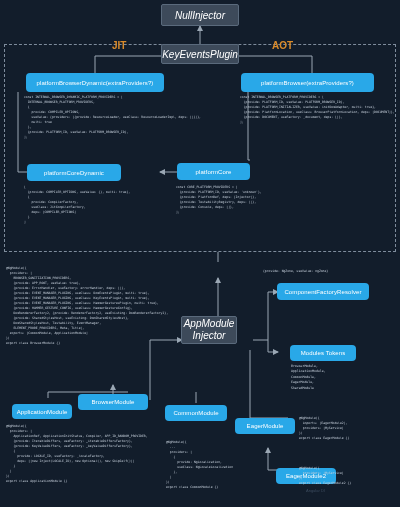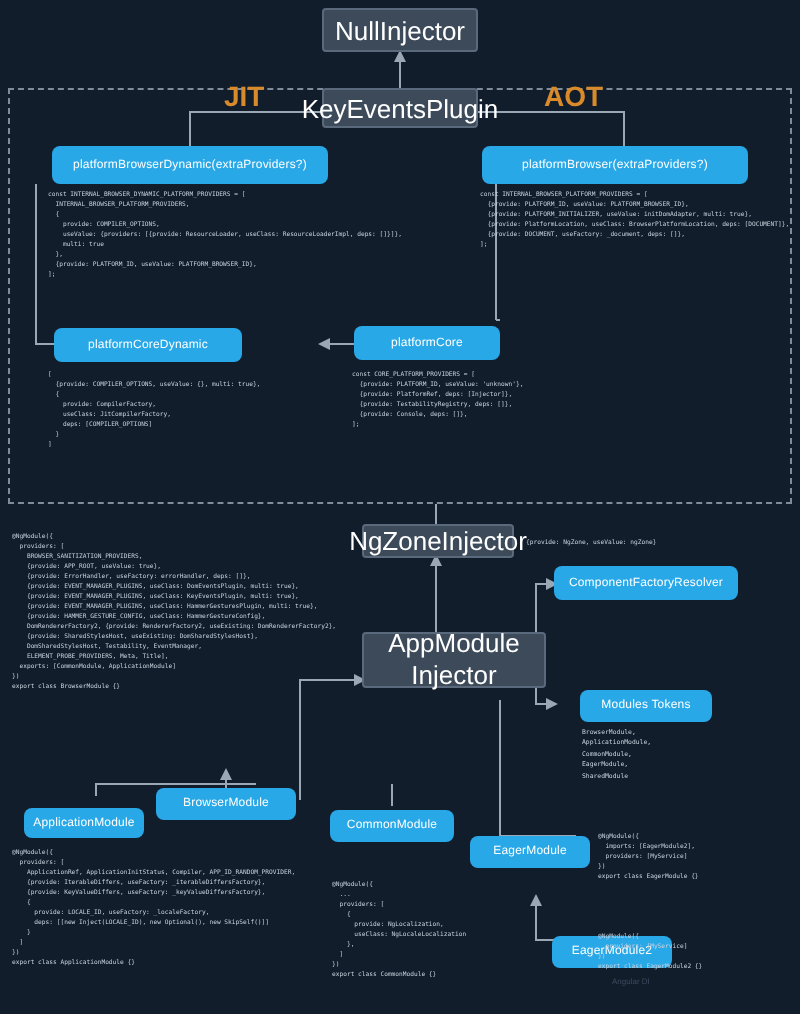--- a/index.html
+++ b/index.html
@@ -17,32 +17,33 @@
     position:absolute;
     display:flex;align-items:center;justify-content:center;
     text-align:center;
     color:#ffffff;
     box-sizing:border-box;
   }
   .node.gray{
     background:#3d4a5a;
     border:1px solid #5a6a7c;
     border-radius:2px;
-    font-size:13px;
+    font-size:10px;
+    font-style:italic;
   }
   .node.blue{
     background:#29a8e8;
     border-radius:4px;
     font-size:6px;
     letter-spacing:.1px;
   }
   .lbl{
     position:absolute;
     color:#d98b2b;
-    font-size:14px;
+    font-size:10px;
     font-weight:bold;
   }
   .dashbox{
     position:absolute;
     border:1px dashed #7e8c9c;
     box-sizing:border-box;
   }
   .code{
     position:absolute;
     font-family:"DejaVu Sans Mono",monospace;
@@ -157,25 +158,24 @@
   }
 ]</div>
 
   <div class="code" style="left:176px;top:185px;">const CORE_PLATFORM_PROVIDERS = [
   {provide: PLATFORM_ID, useValue: 'unknown'},
   {provide: PlatformRef, deps: [Injector]},
   {provide: TestabilityRegistry, deps: []},
   {provide: Console, deps: []},
 ];</div>
 
-  <div class="node gray" style="left:181px;top:262px;width:76px;height:17px;">NgZoneInjector</div>
 
   <div class="code" style="left:263px;top:269px;">{provide: NgZone, useValue: ngZone}</div>
 
-  <div class="node gray" style="left:181px;top:316px;width:92px;height:28px;white-space:pre;line-height:1.25;">AppModule
+  <div class="node gray" style="left:181px;top:316px;width:56px;height:28px;white-space:pre;line-height:1.25;">AppModule
 Injector</div>
 
   <div class="node blue" style="left:277px;top:283px;width:92px;height:17px;">ComponentFactoryResolver</div>
 
   <div class="node blue" style="left:290px;top:345px;width:66px;height:16px;">Modules Tokens</div>
 
   <div class="modlist" style="left:291px;top:364px;">BrowserModule,
 ApplicationModule,
 CommonModule,
 EagerModule,

